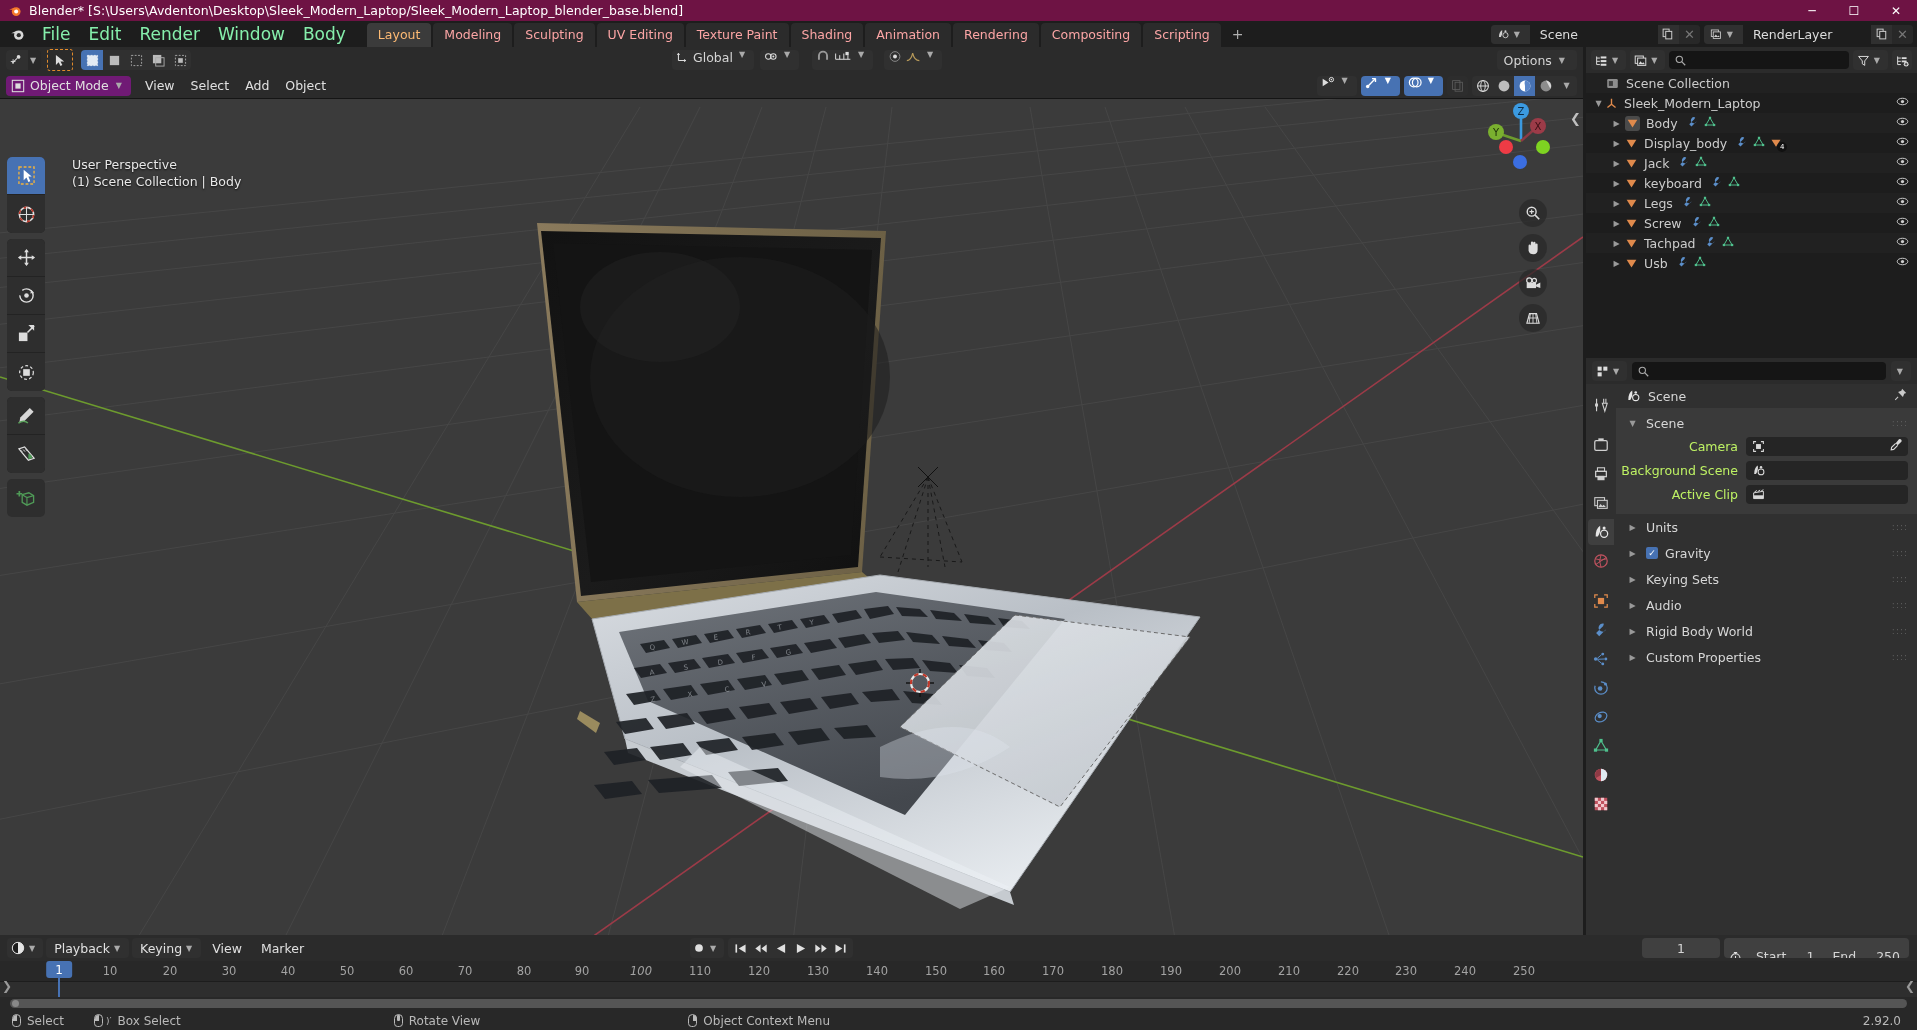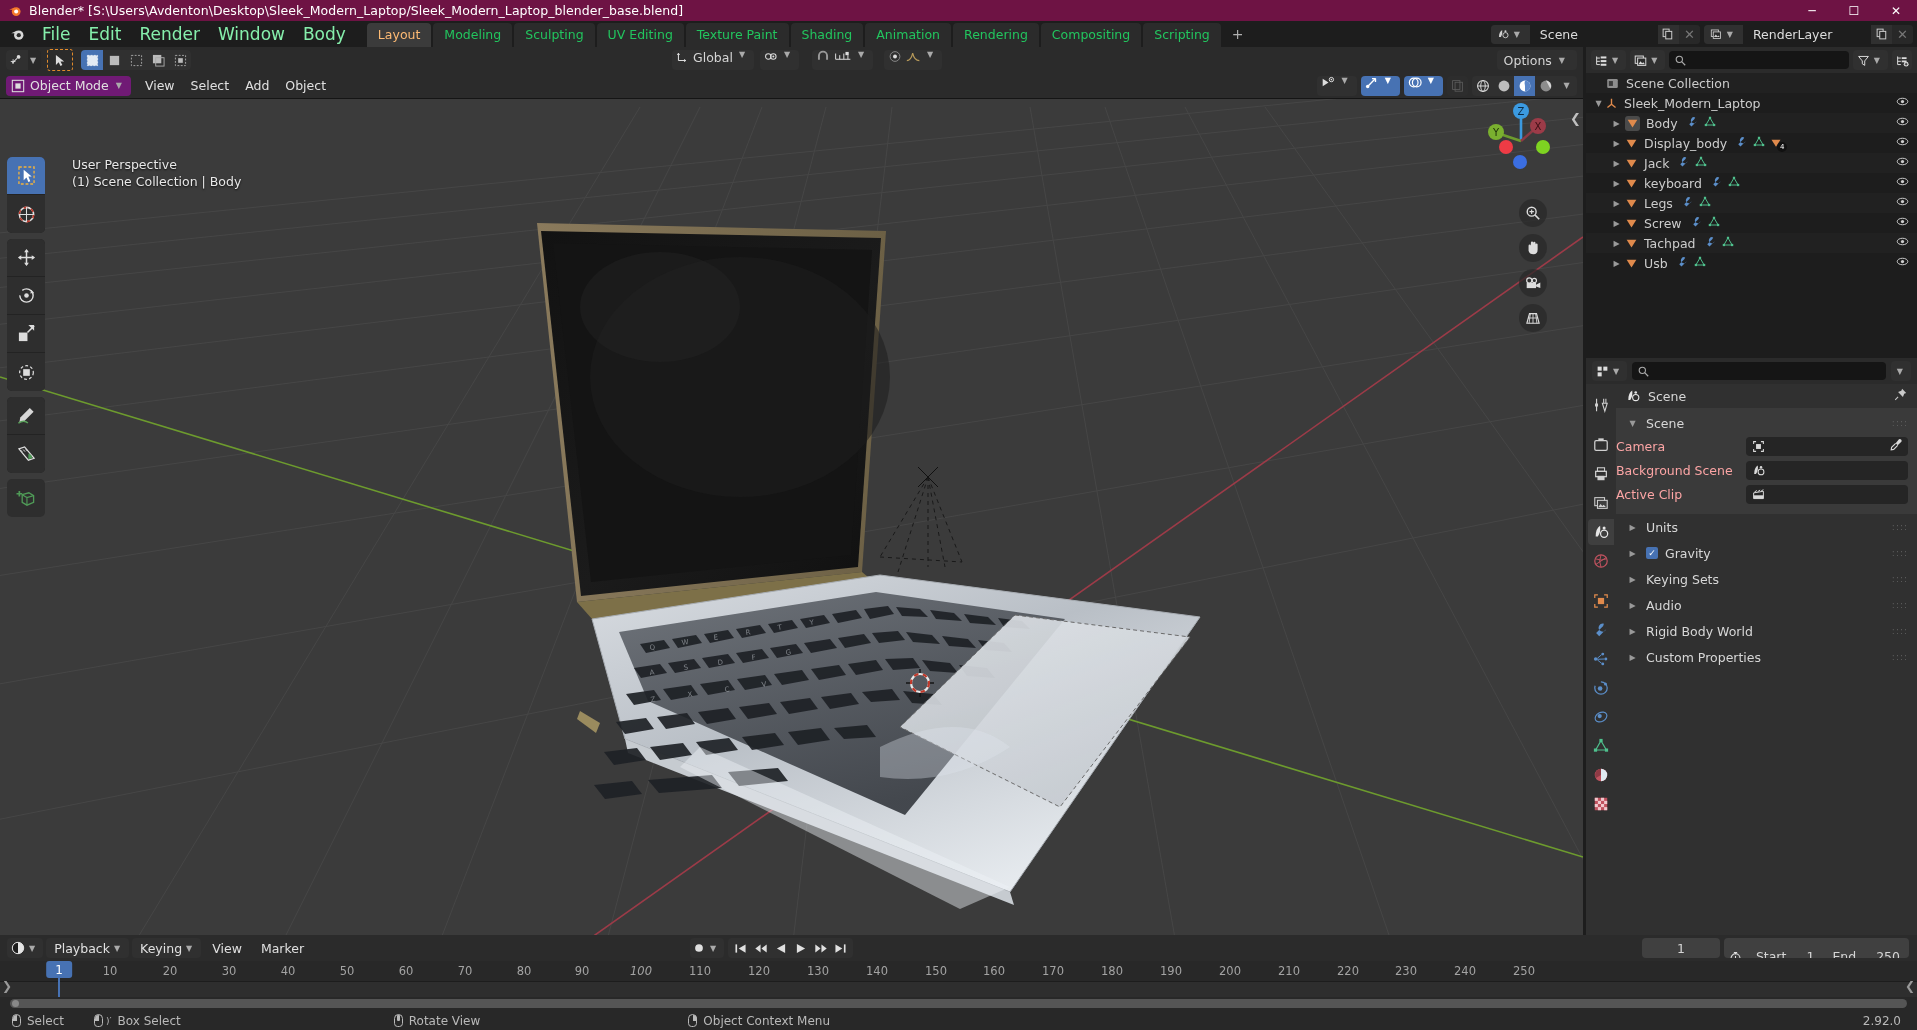--- a/index.html
+++ b/index.html
@@ -28,21 +28,21 @@
     position:absolute; left:0; top:21px; width:1917px; height:26px;
     background:#1d1d1d; display:flex; align-items:center;
   }
   .topbar .tb-logo{ margin:0 8px 0 10px; display:flex; align-items:center;}
   .menu-item{
     padding:3px 9px; font-size:17px; color:#86efac; border-radius:3px;
     white-space:nowrap;
   }
   .wsgap{ width:12px; }
   .ws-tab{
-    padding:4px 11px 5px; font-size:12.5px; color:#22c55e;
+    padding:4px 11px 5px; font-size:12.5px; color:#fca5a5;
     background:#2b2b2b; margin-right:2px; border-radius:4px 4px 0 0;
     white-space:nowrap; position:relative; top:1px;
   }
   .ws-tab.active{ background:#3b3b3b; color:#fdba74; }
   .ws-plus{ padding:4px 9px; color:#b0b0b0; font-size:14px; }
 
   .topbar-right{ position:absolute; right:0; top:21px; height:26px; display:flex; align-items:center; gap:0px;}
   .id-block{ display:flex; align-items:center; background:#282828; border-radius:4px; height:19px; margin-right:4px;}
   .id-icon{ display:flex; align-items:center; gap:2px; padding:0 5px 0 6px; background:#303030; height:19px; border-radius:4px 0 0 4px;}
   .id-name{ background:#1d1d1d; height:19px; display:flex; align-items:center; padding:0 10px; min-width:128px; font-size:12.5px; color:#dcdcdc;}
@@ -115,21 +115,21 @@
   .props-tabs{ position:absolute; left:0; top:26px; width:30px; bottom:0; background:#303030; display:flex; flex-direction:column; align-items:center; padding-top:8px; gap:3px;}
   .ptab{ width:26px; height:26px; display:flex; align-items:center; justify-content:center; border-radius:4px 0 0 4px;}
   .ptab.active{ background:#3f3f3f; }
   .ptab-sep{ height:8px; }
   .props-body{ position:absolute; left:30px; top:26px; right:0; bottom:0; background:#303030; padding:0; overflow:hidden;}
   .bc{ height:24px; display:flex; align-items:center; gap:8px; padding:0 10px; font-size:12.5px; color:#d7d7d7; position:relative;}
   .panel-hd{ height:22px; display:flex; align-items:center; gap:7px; font-size:12.5px; color:#d7d7d7; padding:0 10px; position:relative;}
   .panel-hd .grip{ position:absolute; right:9px; color:#5d5d5d; letter-spacing:1px; font-size:9px;}
   .panel-open{ background:#3a3a3a; padding:4px 0 8px; }
   .prow{ height:24px; display:flex; align-items:center; padding:0 9px 0 0; gap:8px;}
-  .prow .lab{ width:122px; text-align:left; font-size:12.5px; color:#fca5a5;}
+  .prow .lab{ width:122px; text-align:right; font-size:12.5px; color:#bef264;}
   .pfield{ flex:1; height:19px; background:#252525; border-radius:4px; display:flex; align-items:center; padding:0 6px; gap:5px; position:relative;}
   .pfield .eyed{ position:absolute; right:5px; }
   .chk{ width:12px; height:12px; background:#4772b3; border-radius:2px; display:flex; align-items:center; justify-content:center; color:#fff; font-size:9px;}
 
   
   .timeline{
     position:absolute; left:0; top:935px; width:1917px; height:76px; background:#282828;
   }
   .tl-header{ height:26px; background:#2b2b2b; display:flex; align-items:center; padding-left:7px; gap:3px; position:relative;}
   .tl-icon-dd{ display:flex; align-items:center; background:#303030; border-radius:4px; height:20px; padding:0 3px 0 4px; gap:2px;}

